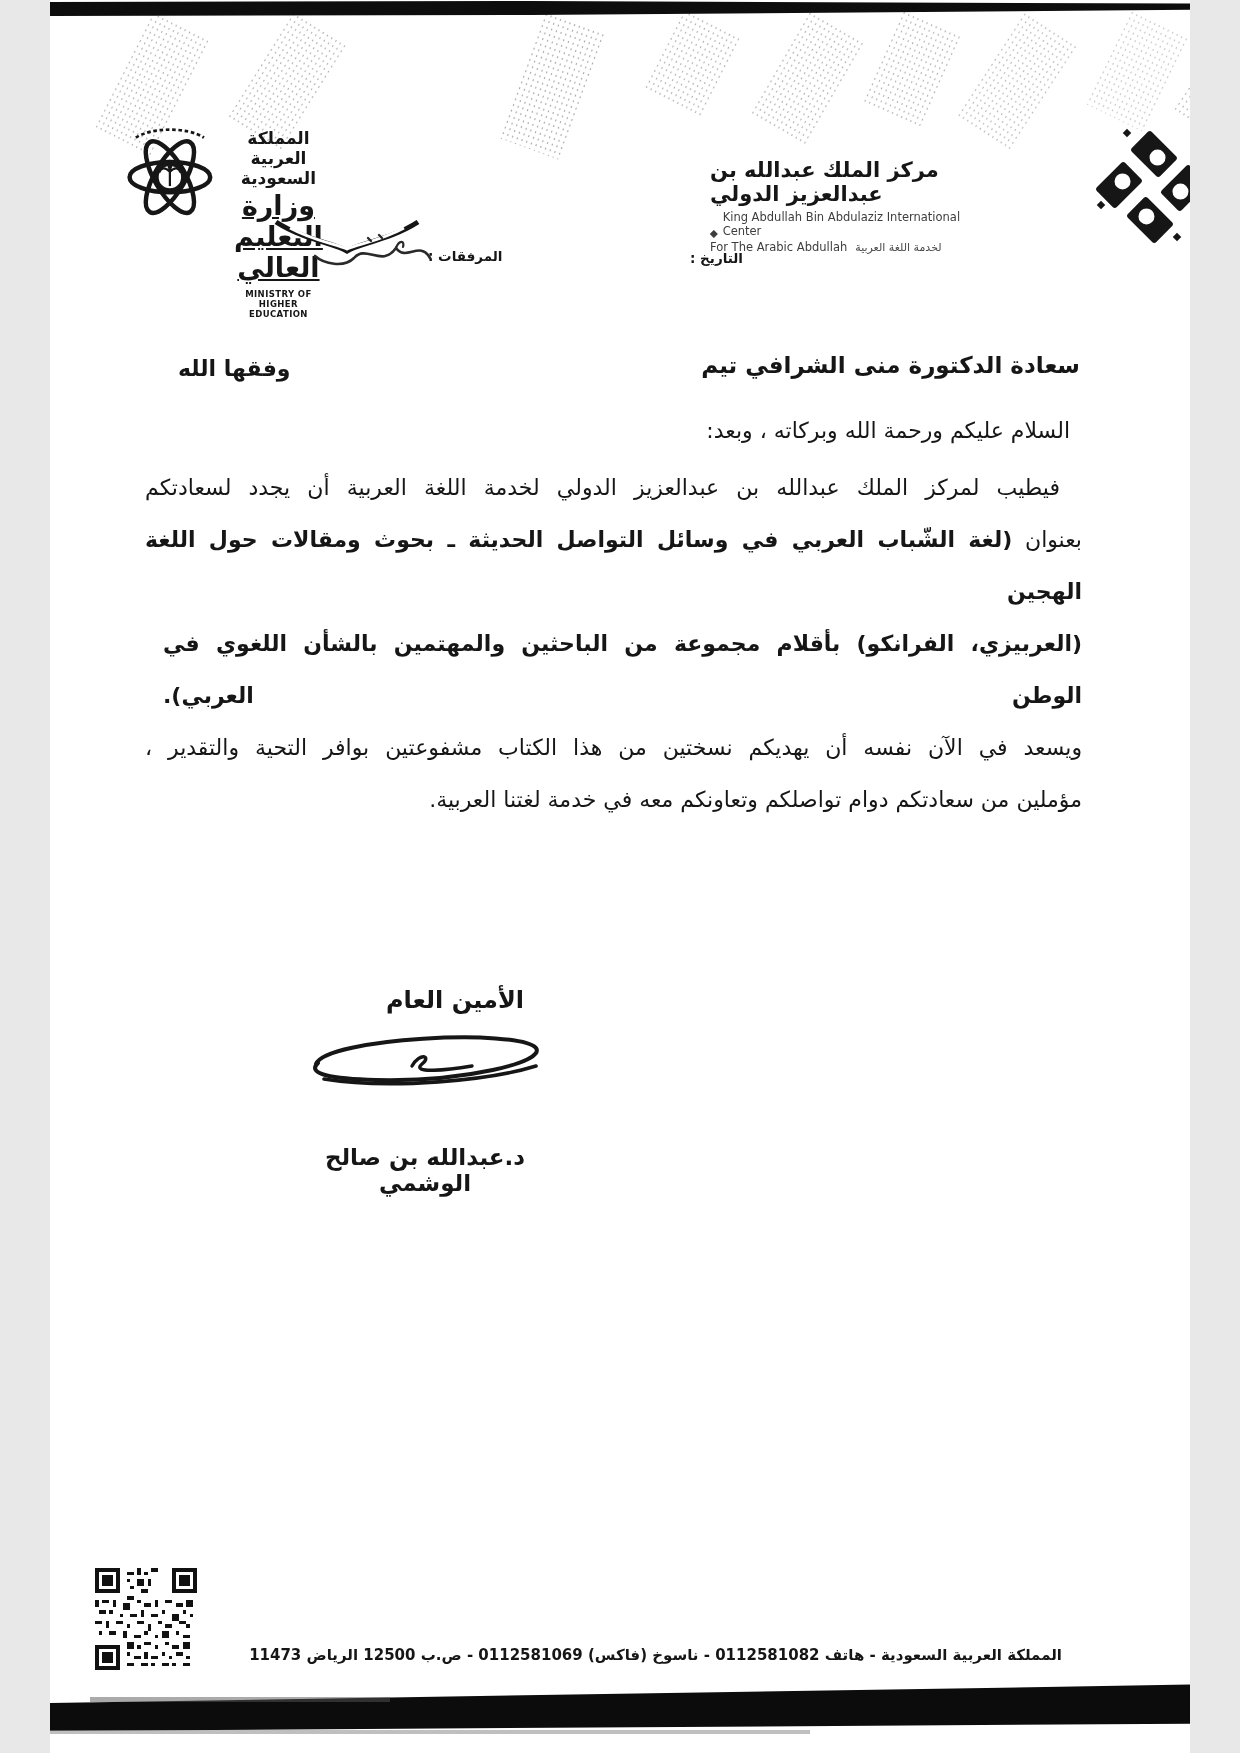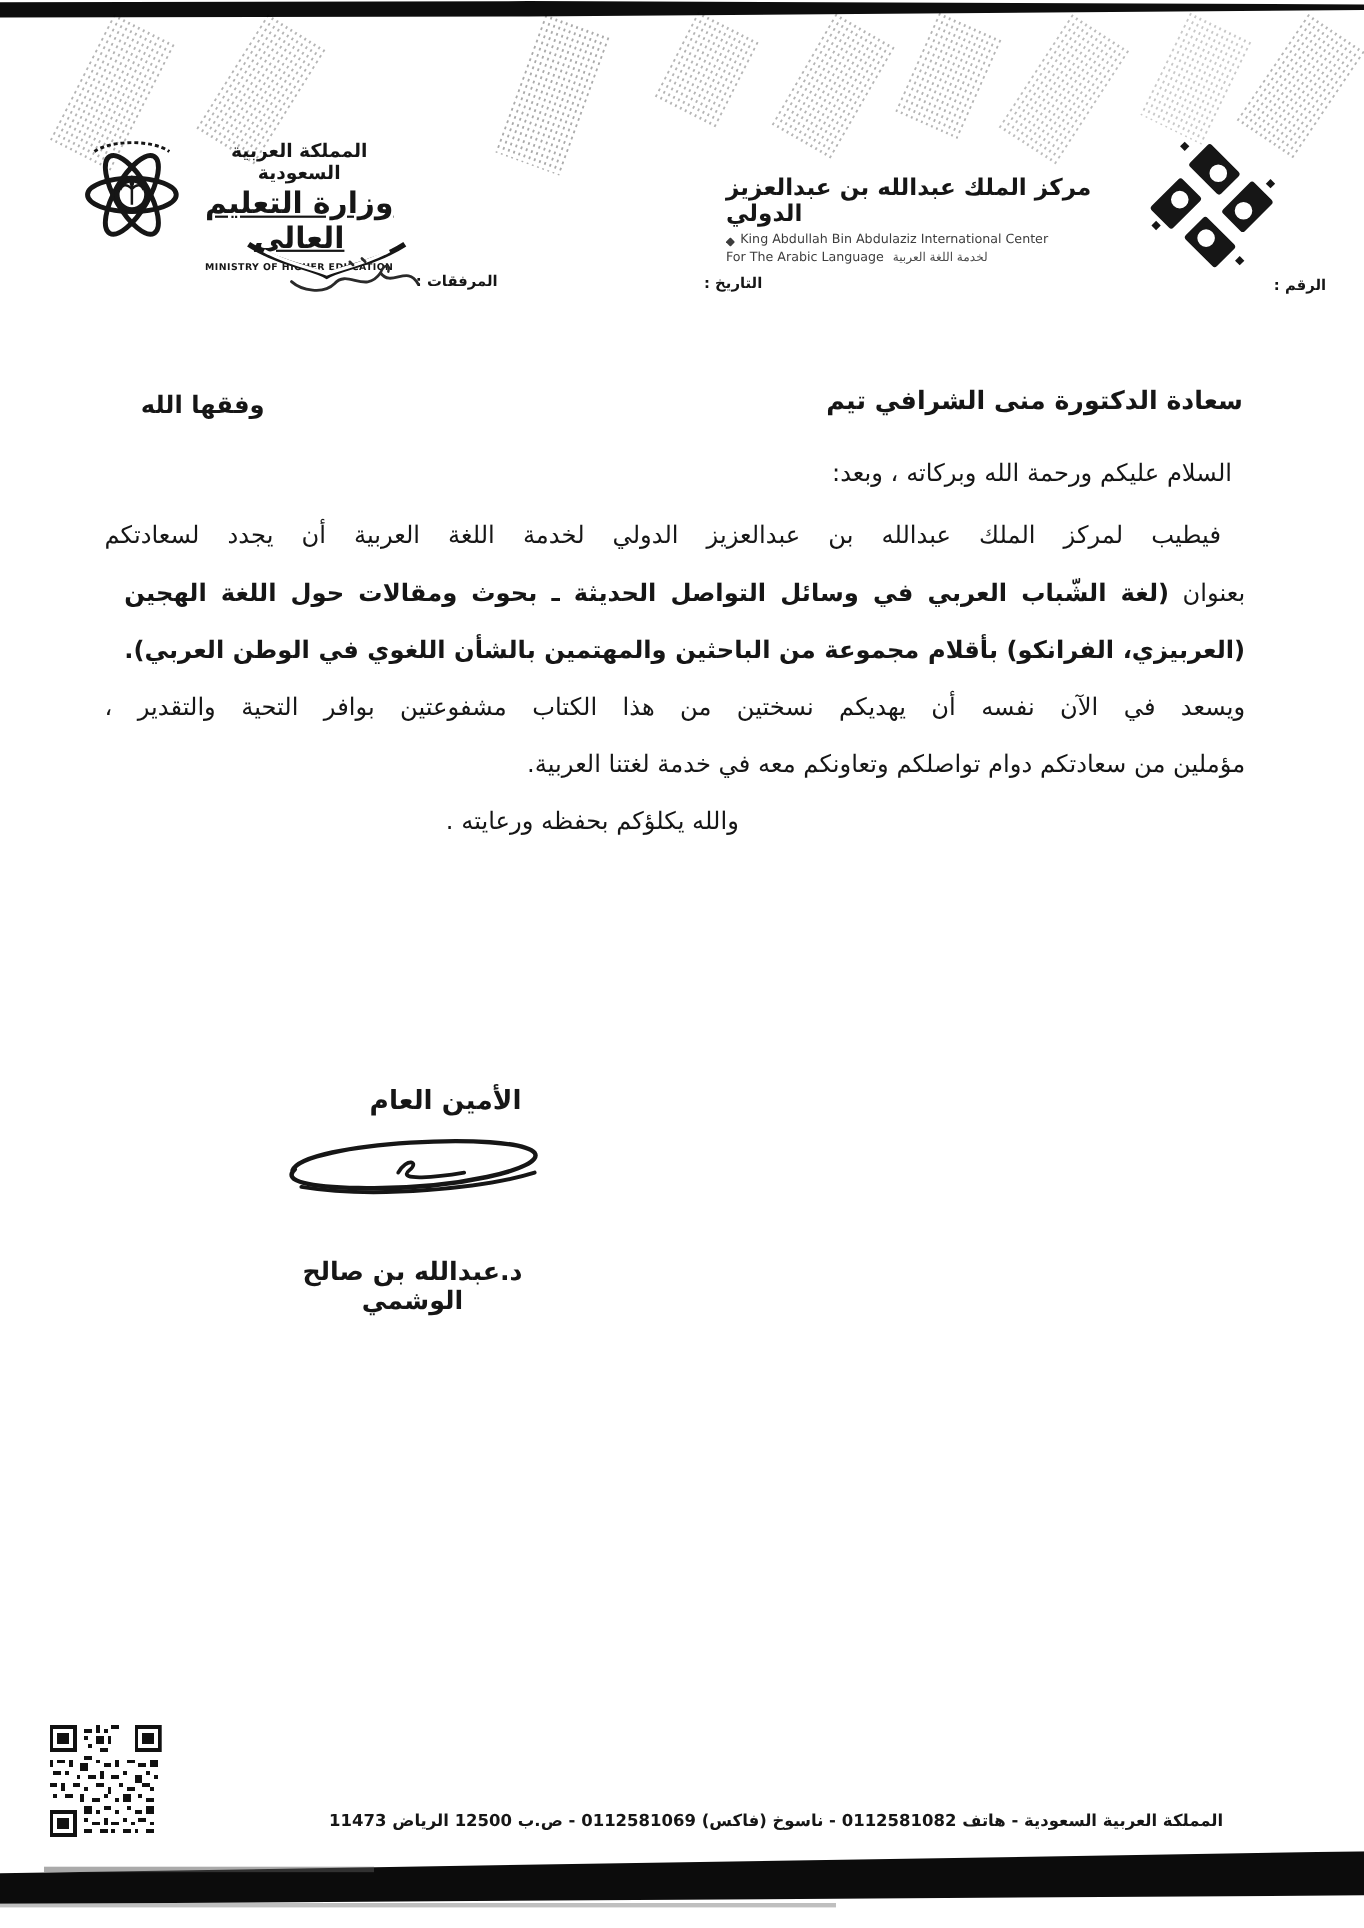--- a/index.html
+++ b/index.html
@@ -1,18 +1,18 @@
 <!DOCTYPE html>
 <html lang="ar" dir="rtl"><head>
 <meta charset="utf-8">
 <style>
   html,body{margin:0;padding:0;background:#e8e8e8;}
   .page{
     position:relative;
-    width:1240px;height:1753px;
+    width:1140px;height:1753px;
     margin:0 auto;
     background:#ffffff;
     overflow:hidden;
     font-family:"DejaVu Sans",sans-serif;
     color:#161616;
     direction:rtl;
   }
   
   .topbar-svg{position:absolute;top:0;left:0;}
   .bottombar-svg{position:absolute;top:1683px;left:0;}
@@ -116,21 +116,21 @@
 
   <div class="center-block">
     <div class="center-ar">مركز الملك عبدالله بن عبدالعزيز الدولي</div>
     <div class="center-en">
       <svg width="8" height="8" viewBox="0 0 8 8">
           <rect x="1" y="1" width="6" height="6" transform="rotate(45 4 4)" fill="#3d3d3d"></rect>
         </svg>
       <span>King Abdullah Bin Abdulaziz International Center</span>
     </div>
     <div class="center-en2">
-      <span>For The Arabic Language</span>
+      <span>For The Arabic Abdullah</span>
       <span class="center-ar-tail">لخدمة اللغة العربية</span>
     </div>
   </div>
   <svg class="center-logo" width="128" height="135" viewBox="0 0 128 135">
     <g>
       <g transform="translate(64,36) rotate(45)">
         <rect x="-20" y="-14" width="40" height="28" rx="3" fill="#161616"></rect>
           <circle cx="5" cy="0" r="8" fill="#ffffff"></circle>
       </g>
       <g transform="translate(94,70) rotate(135)">
@@ -164,21 +164,20 @@
   <div class="salutation">سعادة الدكتورة منى الشرافي تيم</div>
   <div class="blessing">وفقها الله</div>
   <div class="greeting">السلام عليكم ورحمة الله وبركاته ، وبعد:</div>
 
   <div class="body-text">
     <div class="jline indent">فيطيب لمركز الملك عبدالله بن عبدالعزيز الدولي لخدمة اللغة العربية أن يجدد لسعادتكم</div>
     <div class="jline"><span>بعنوان </span><span class="bline">(لغة الشّباب العربي في وسائل التواصل الحديثة ـ بحوث ومقالات حول اللغة الهجين</span></div>
     <div class="jline bline">(العربيزي، الفرانكو) بأقلام مجموعة من الباحثين والمهتمين بالشأن اللغوي في الوطن العربي).</div>
     <div class="jline">ويسعد في الآن نفسه أن يهديكم نسختين من هذا الكتاب مشفوعتين بوافر التحية والتقدير ،</div>
     <div class="rline">مؤملين من سعادتكم دوام تواصلكم وتعاونكم معه في خدمة لغتنا العربية.</div>
-    <div class="cline">والله يكلؤكم بحفظه ورعايته .</div>
   </div>
 
   <div class="sig-title">الأمين العام</div>
   <svg class="sig-scribble" width="258" height="64" viewBox="0 0 258 64">
     <path d="M20 38 C30 12 222 2 240 22 C250 36 168 56 80 54 C36 53 10 48 22 37" stroke="#161616" stroke-width="4" fill="none" stroke-linecap="round"></path>
     <path d="M116 40 c8 -14 20 -10 10 -2 c-12 10 26 6 50 2" stroke="#161616" stroke-width="3.4" fill="none" stroke-linecap="round"></path>
     <path d="M28 53 C95 64 195 54 240 40" stroke="#161616" stroke-width="3.6" fill="none" stroke-linecap="round"></path>
   </svg>
   <div class="sig-name">د.عبدالله بن صالح الوشمي</div>
 

